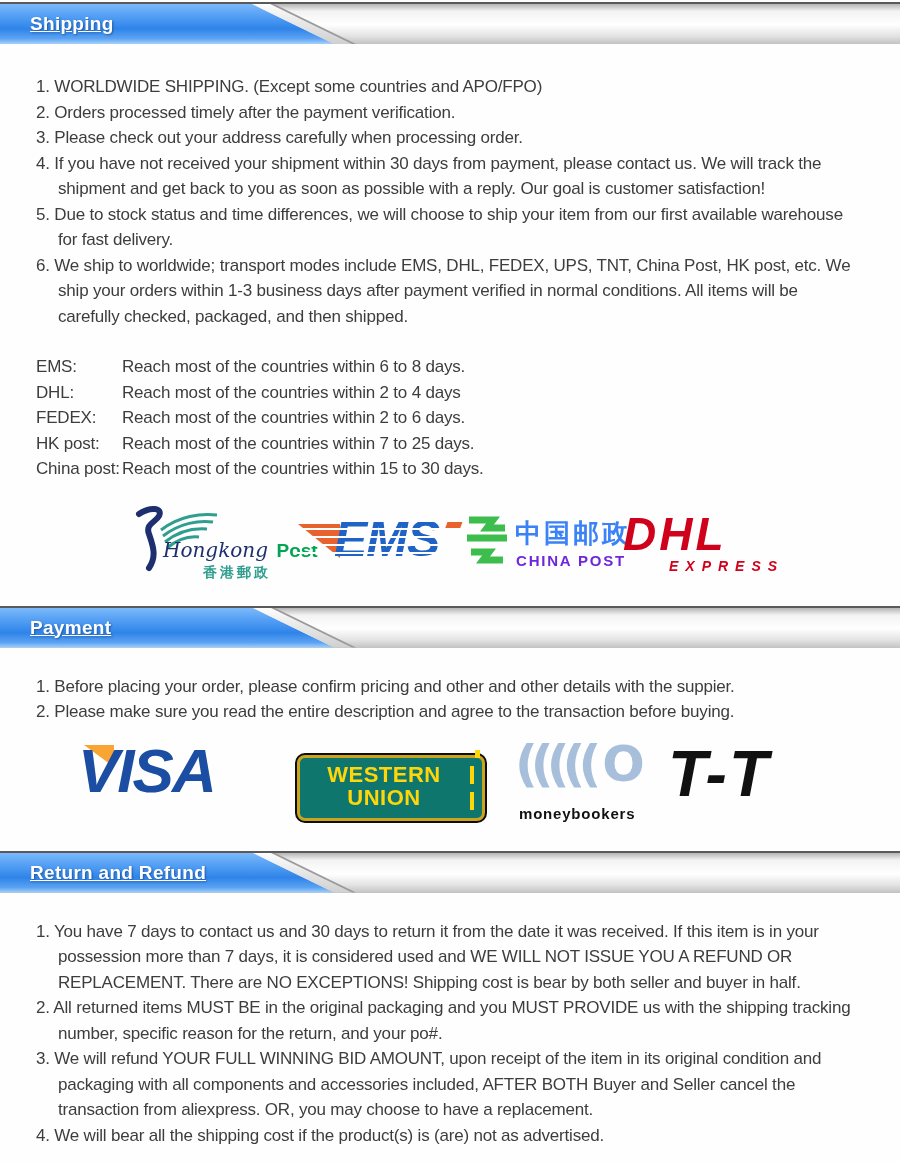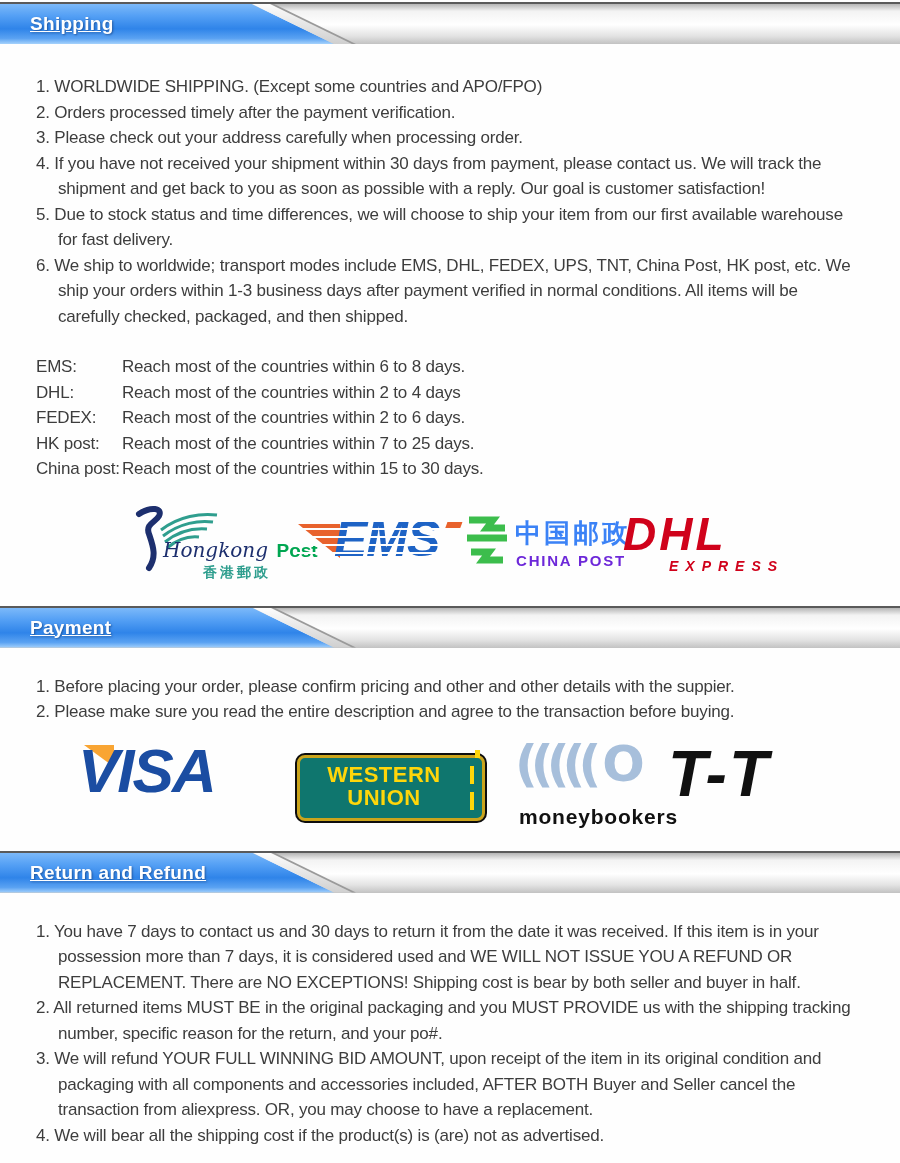--- a/index.html
+++ b/index.html
@@ -83,21 +83,21 @@
   .wu-bar{position:absolute;width:4px;background:#ffd60a;}
   .wu-bar1{right:8px;top:8px;height:18px;}
   .wu-bar2{right:8px;bottom:8px;height:18px;}
   .wu-dot{position:absolute;right:2px;top:-8px;width:5px;height:8px;background:#ffd60a;}
 
   
   .mb{position:absolute;left:515px;top:2px;width:140px;height:90px;}
   .mb-arcs{position:absolute;left:0;top:-8px;font-family:"DejaVu Sans",sans-serif;
            font-size:50px;font-weight:bold;color:#a7bfdb;letter-spacing:-7px;white-space:nowrap;}
   .mb-o{letter-spacing:0;margin-left:8px;}
-  .mb-label{position:absolute;left:4px;top:62px;font-size:21px;font-weight:bold;color:#111;letter-spacing:.8px;}
+  .mb-label{position:absolute;left:4px;top:62px;font-size:15px;font-weight:bold;color:#111;letter-spacing:.8px;}
 
   
   .tt{position:absolute;left:668px;top:-4px;font-size:64px;font-weight:700;font-style:italic;
       color:#111;letter-spacing:2px;}
 </style>
 </head>
 <body>
 
 <div class="page">
 

